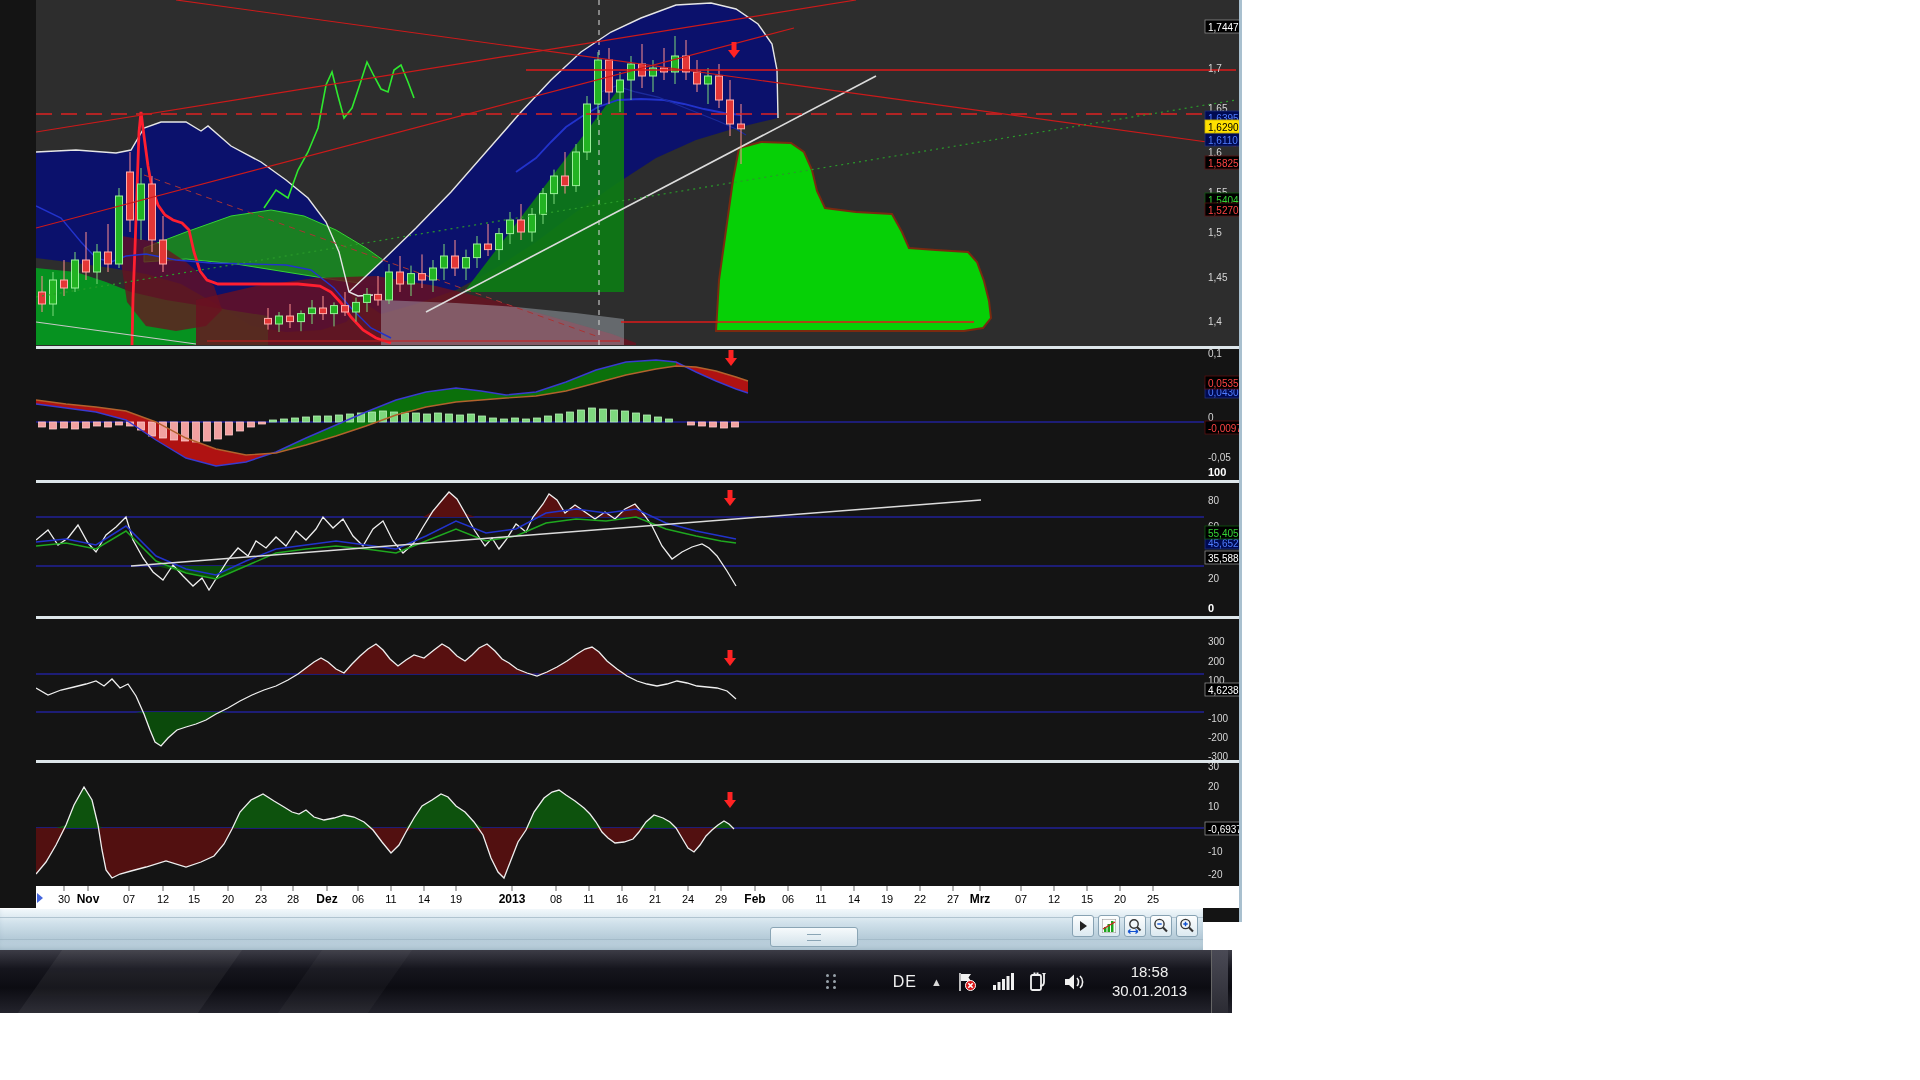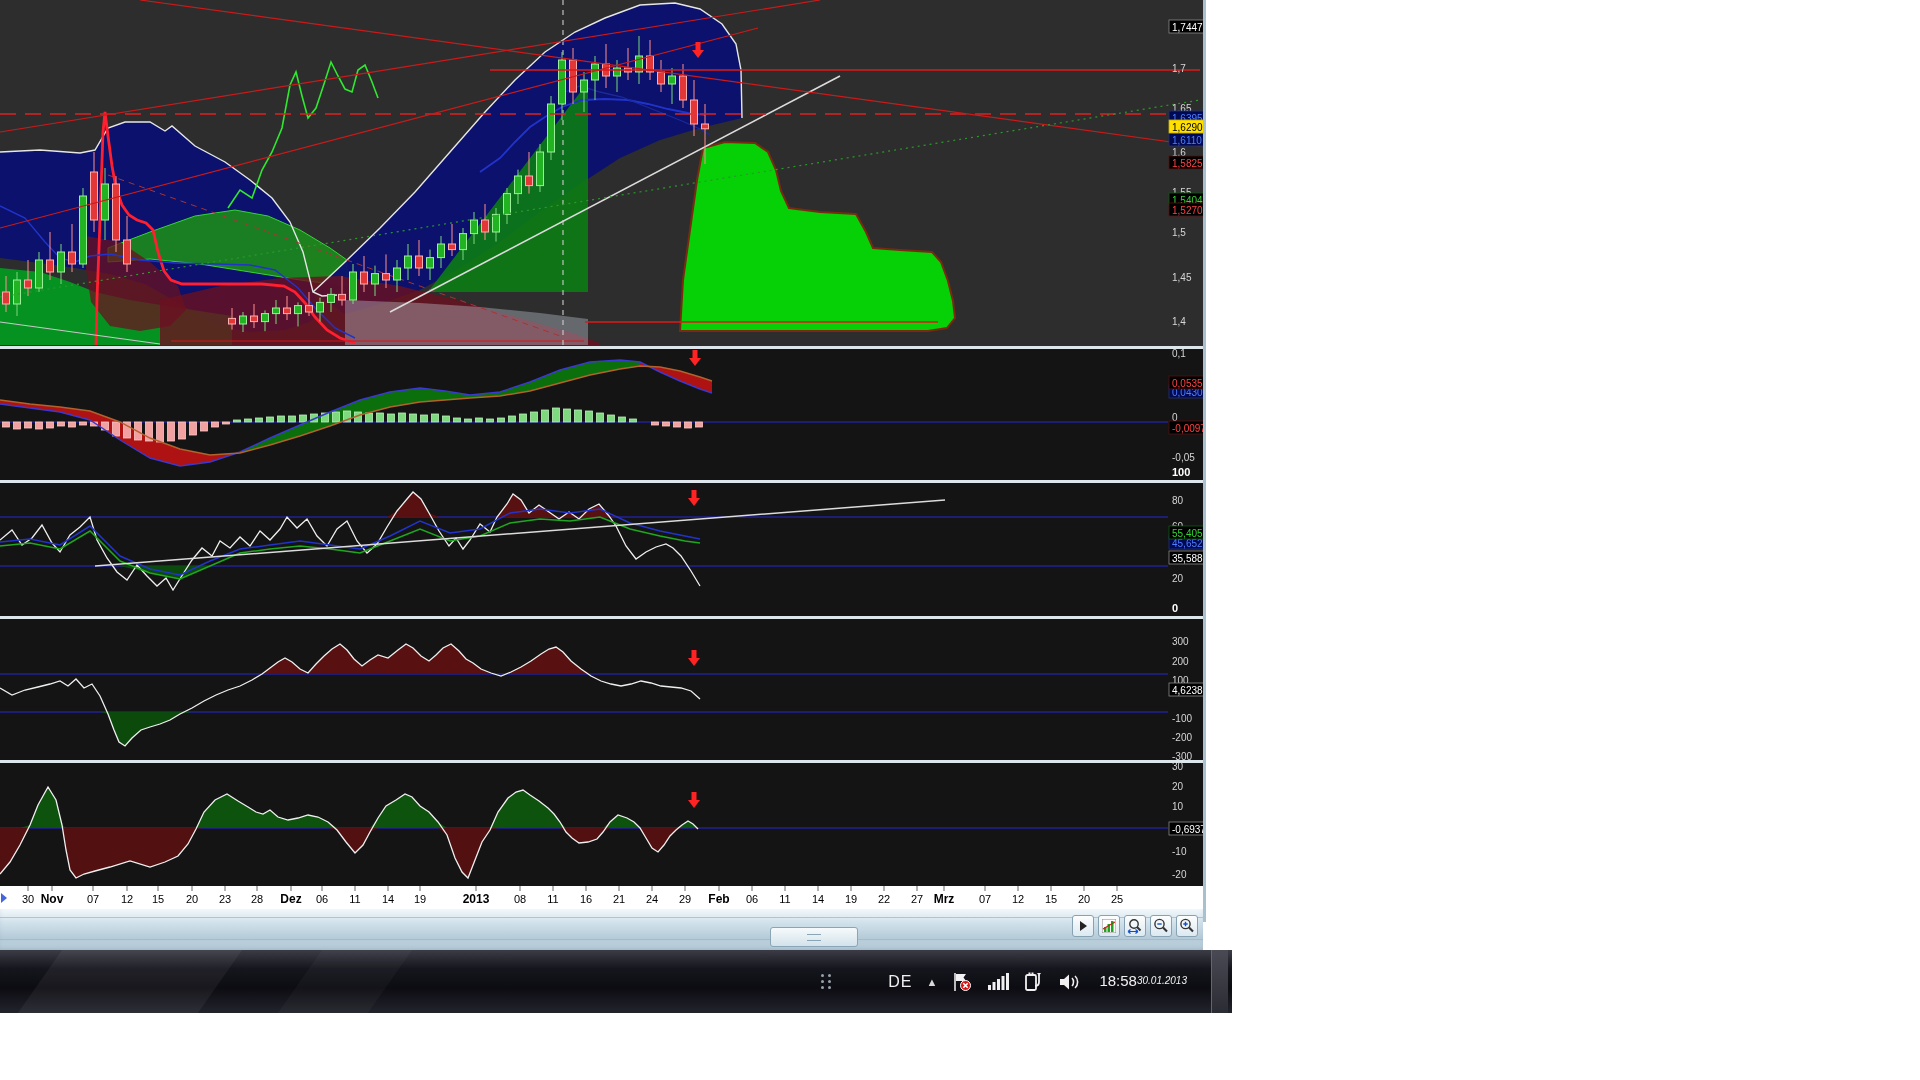--- a/index.html
+++ b/index.html
@@ -1,38 +1,38 @@
 <!DOCTYPE html>
 <html><head>
 <meta charset="utf-8">
 <style>
   html,body{margin:0;padding:0;background:#ffffff;font-family:"Liberation Sans",sans-serif;}
   .stage{position:relative;width:1920px;height:1080px;background:#ffffff;overflow:hidden;}
-  .chart-window{position:absolute;left:0;top:0;width:1203px;height:922px;background:#141414;border-right:3px solid #a9c0cf;}
+  .chart-window{position:absolute;left:0;top:0;width:1203px;height:922px;background:#141414;border-right:3px solid #a9c0cf;padding-left:36px;}
   #chart-svg{display:block;}
   #chart-svg text{font-family:"Liberation Sans",sans-serif;}
   .toolbar{position:absolute;left:0;top:908px;width:1203px;height:42px;
     background:linear-gradient(#f2f8fb,#cfe0ea 35%,#b5cbd8 70%,#c3d6e1);
     border-top:1px solid #ffffff;box-shadow:inset 0 -6px 8px -6px #7d99aa;}
   .toolbar .seam{position:absolute;left:0;width:100%;height:1px;background:#9db4c2;opacity:.7;}
   .tb-btn{position:absolute;top:6px;width:20px;height:20px;border:1px solid #87a2b3;border-radius:3px;
     background:linear-gradient(#fdfefe,#dce9f0);display:flex;align-items:center;justify-content:center;cursor:pointer;}
   .hscroll-thumb{position:absolute;left:770px;top:18px;width:86px;height:18px;border:1px solid #8aa5b5;border-radius:3px;
     background:linear-gradient(#f6fafc,#d3e2ea);display:flex;align-items:center;justify-content:center;}
   .hscroll-thumb span{width:14px;height:5px;border-top:1px solid #8aa5b5;border-bottom:1px solid #8aa5b5;}
   .taskbar{position:absolute;left:0;top:950px;width:1232px;height:63px;
     background:linear-gradient(#3c3c46,#15151d 30%,#0c0c12 60%,#23232c);
     display:flex;align-items:center;overflow:hidden;}
   .tb-left{position:relative;flex:1 1 auto;height:100%;}
   .tb-sheen{position:absolute;top:0;height:100%;background:rgba(255,255,255,.05);transform:skewX(-35deg);}
   .tray{display:flex;align-items:center;gap:14px;padding-right:4px;color:#f0f0f0;}
   .tray .lang{font-size:16px;letter-spacing:1px;cursor:pointer;margin-left:40px;}
   .tray .arrow-up{font-size:11px;color:#d8d8d8;cursor:pointer;}
-  .clock{display:flex;align-items:center;line-height:1.25;cursor:default;margin-left:4px;}
-  .clock .t{font-size:15px;} .clock .d{font-size:10px;font-style:italic;}
+  .clock{display:flex;flex-direction:column;align-items:center;line-height:1.25;cursor:default;margin-left:12px;}
+  .clock .t{font-size:15px;} .clock .d{font-size:15px;}
   .show-desktop{width:16px;height:63px;background:linear-gradient(#4a4a55,#2b2b33);border-left:1px solid #666;margin-left:10px;cursor:pointer;}
   .grip{display:grid;grid-template-columns:4px 4px;grid-gap:3px;margin-right:2px;cursor:default;}
   .grip i{width:3px;height:3px;background:#98a2aa;border-radius:50%;}
   .tray svg{display:block;}
 </style>
 </head>
 <body>
 
 <div class="stage">
 

